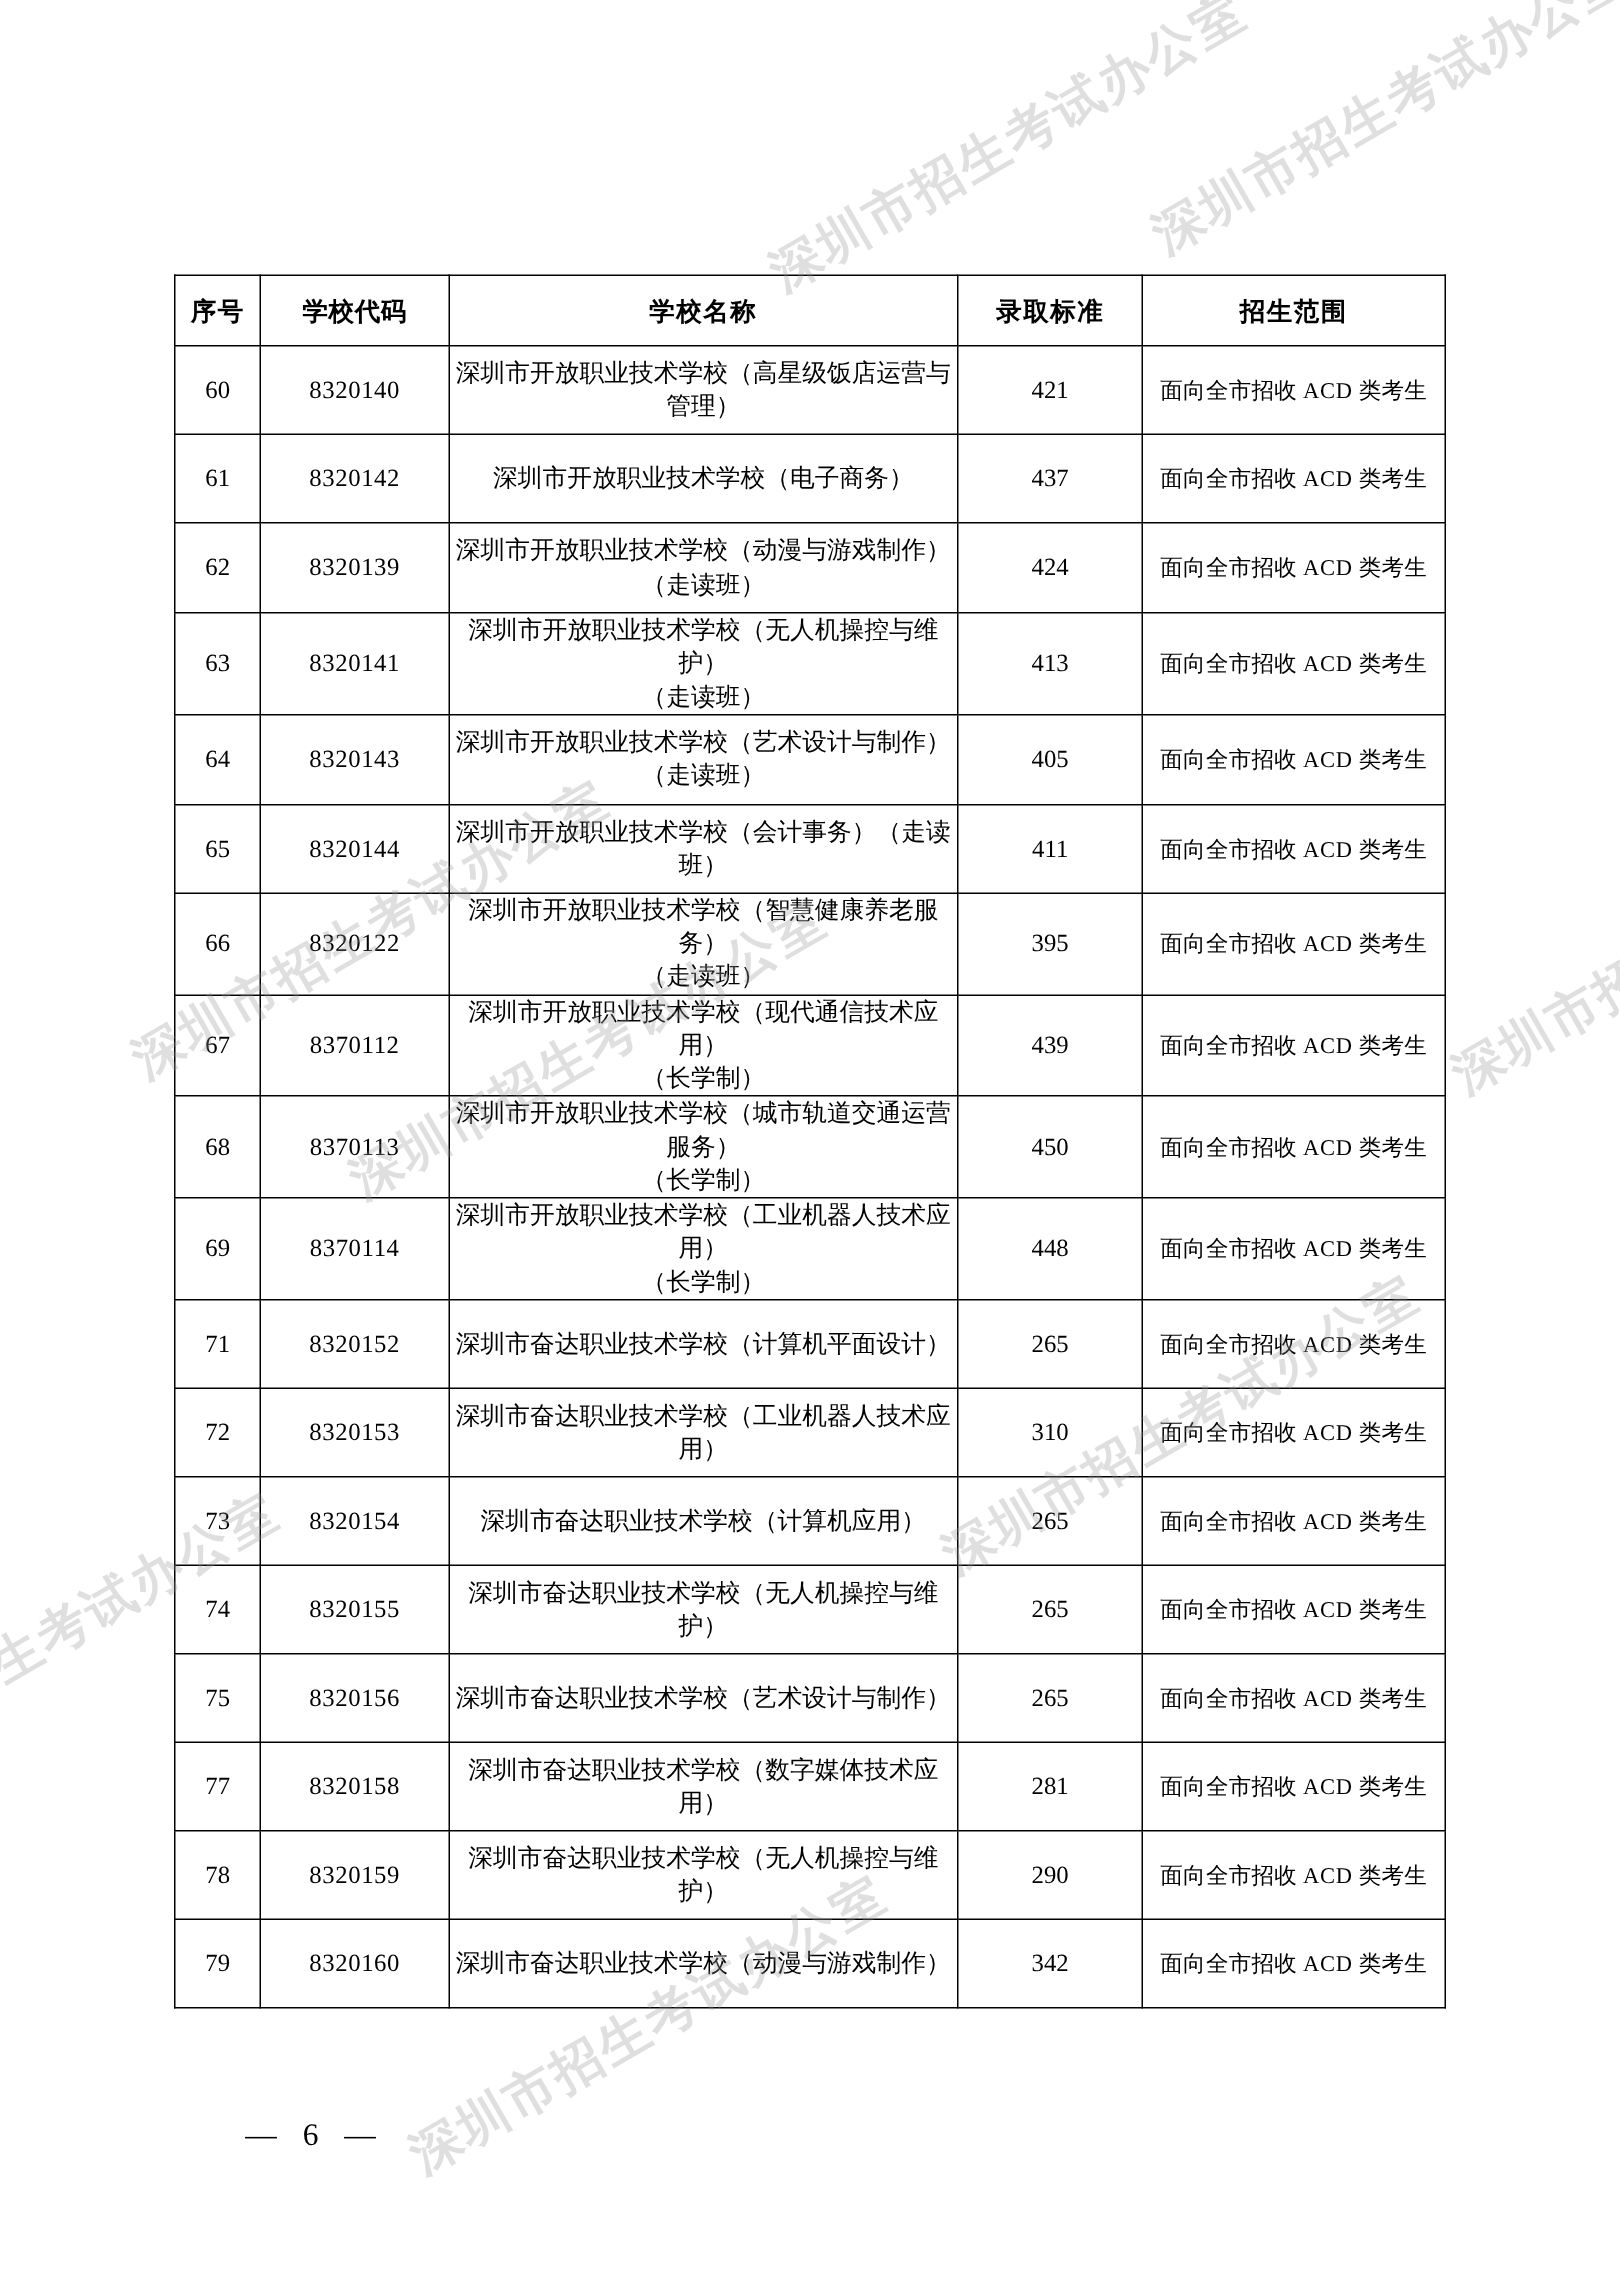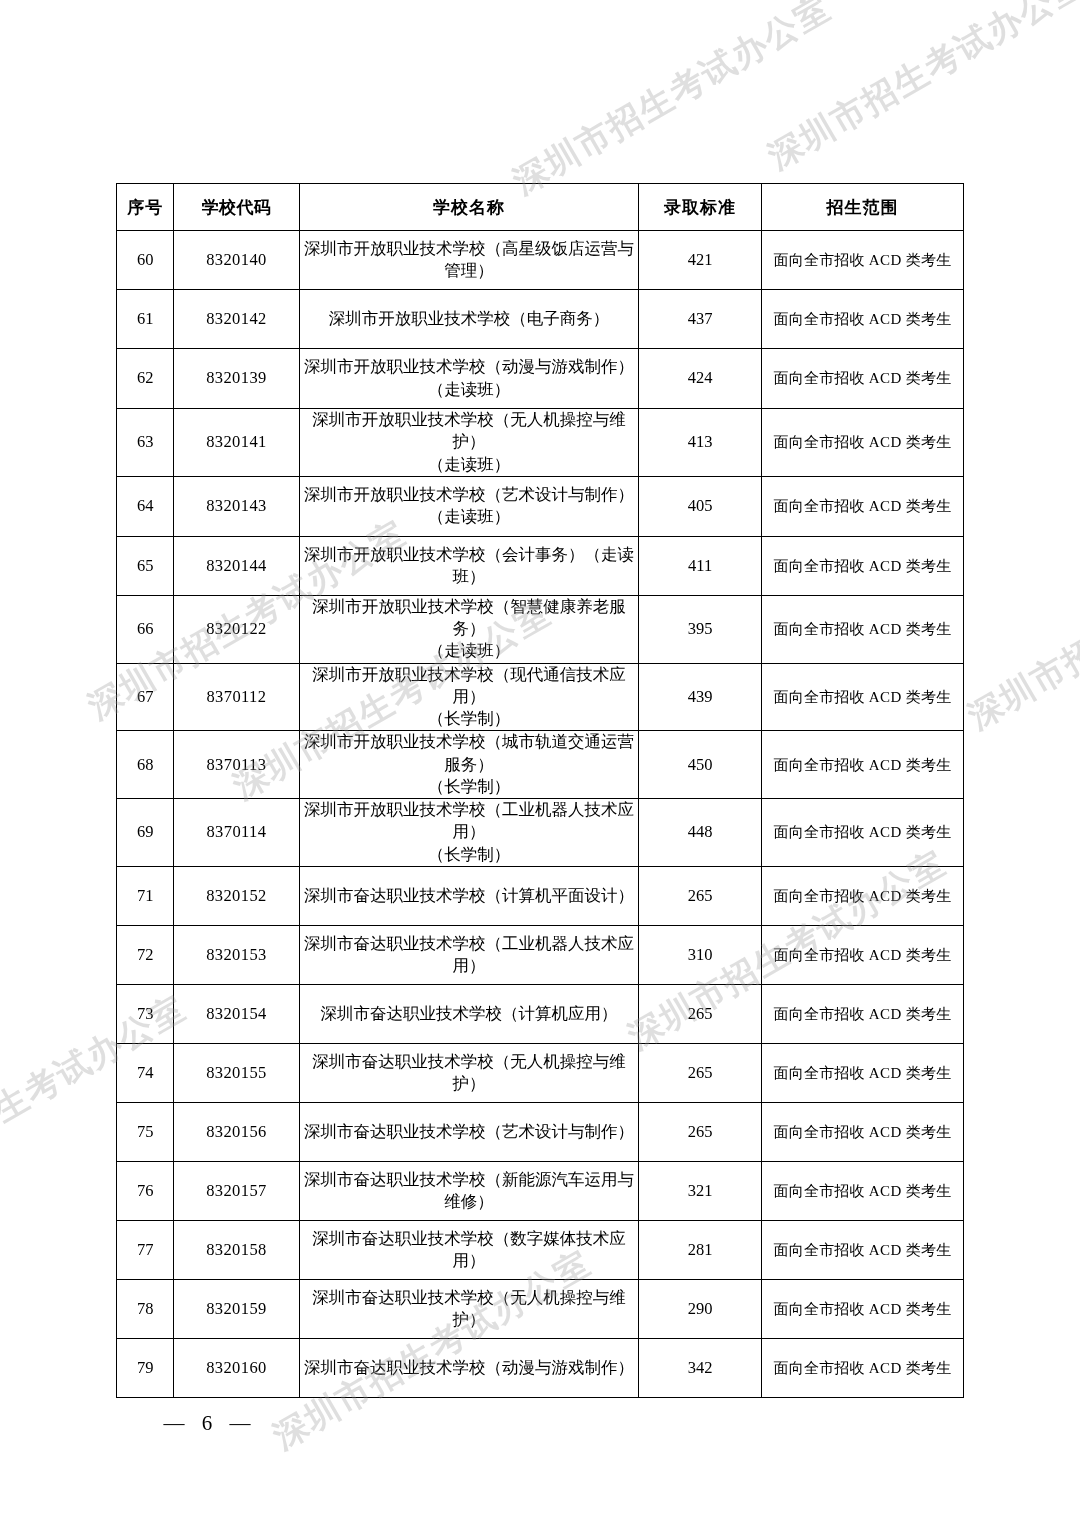--- a/index.html
+++ b/index.html
@@ -262,29 +262,20 @@
         <tr>
           <td class="c-idx">75</td>
           <td class="c-code">8320156</td>
           <td class="c-name">
             <span class="name-main">深圳市奋达职业技术学校（艺术设计与制作）</span>
           </td>
           <td class="c-score">265</td>
           <td class="c-scope"><span class="scope-text"><span>面向全市招收</span> <span class="lat">ACD</span> <span>类考生</span></span></td>
         </tr>
         <tr>
-          <td class="c-idx">76</td>
-          <td class="c-code">8320157</td>
-          <td class="c-name">
-            <span class="name-main">深圳市奋达职业技术学校（新能源汽车运用与维修）</span>
-          </td>
-          <td class="c-score">321</td>
-          <td class="c-scope"><span class="scope-text"><span>面向全市招收</span> <span class="lat">ACD</span> <span>类考生</span></span></td>
-        </tr>
-        <tr>
           <td class="c-idx">77</td>
           <td class="c-code">8320158</td>
           <td class="c-name">
             <span class="name-main">深圳市奋达职业技术学校（数字媒体技术应用）</span>
           </td>
           <td class="c-score">281</td>
           <td class="c-scope"><span class="scope-text"><span>面向全市招收</span> <span class="lat">ACD</span> <span>类考生</span></span></td>
         </tr>
         <tr>
           <td class="c-idx">78</td>

